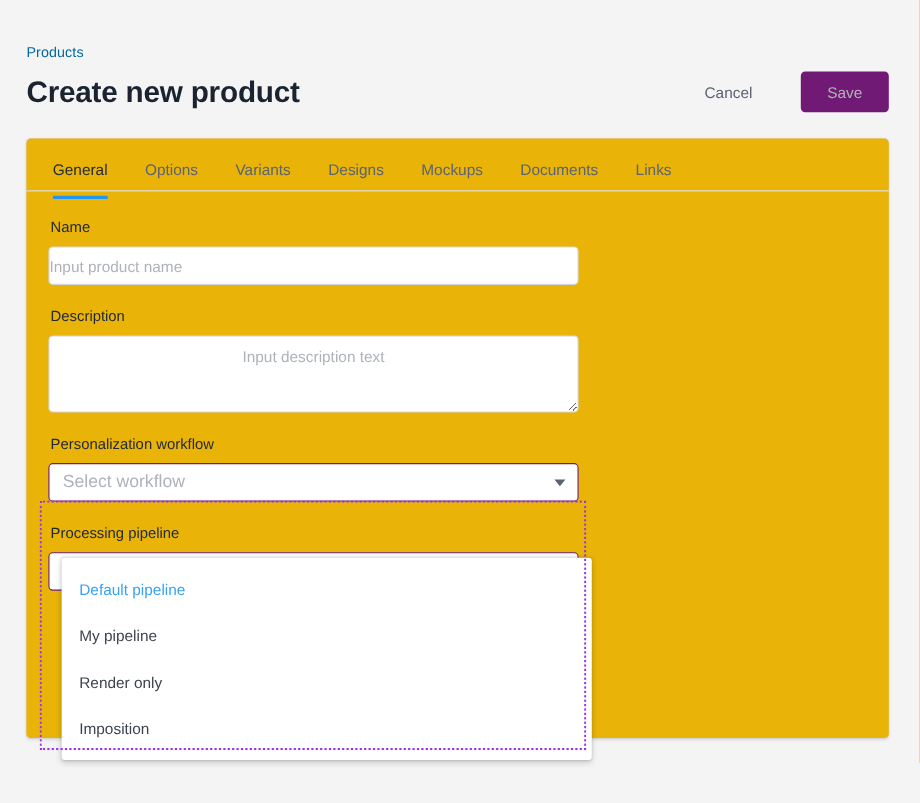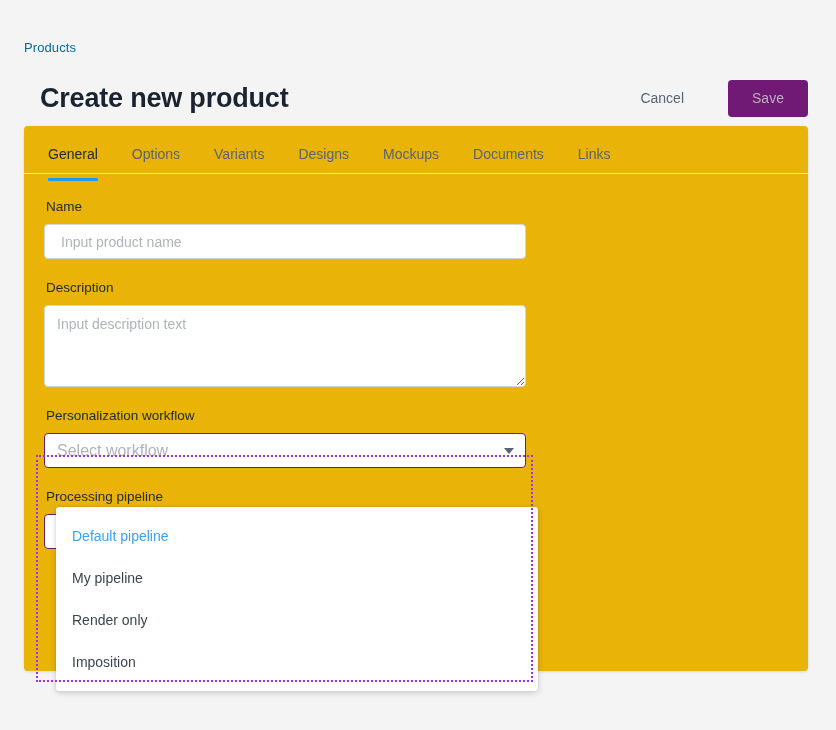--- a/index.html
+++ b/index.html
@@ -36,21 +36,21 @@
     align-items: center;
     justify-content: space-between;
     margin-top: 9px;
   }
   .page-title {
     font-size: 27px;
     font-weight: 700;
     color: #1a2330;
     line-height: 34px;
     letter-spacing: -0.2px;
-    margin: 16px;
+    margin: 0;
   }
   .header-actions {
     display: flex;
     align-items: center;
     gap: 40px;
   }
   .btn-cancel {
     background: none;
     border: none;
     font-family: inherit;
@@ -138,30 +138,31 @@
   }
   .control {
     width: 482px;
     height: 35px;
     border: 1px solid #d3d6da;
     border-radius: 4px;
     background: #fff;
     font-family: inherit;
     font-size: 14px;
     color: #222b36;
-    padding: 0 16px;
+    padding: 0 0;
     outline: none;
     display: block;
   }
   .control::placeholder { color: #aeb3ba; }
   textarea.control {
-    height: 82px;
+    height: 70px;
     padding: 9px 12px;
     resize: vertical;
     line-height: 18px;
+    text-align: center;
   }
 
   
   .select-wrap { position: relative; width: 482px; }
   .select-box {
     width: 482px;
     height: 35px;
     border: 1px solid #701a75;
     border-radius: 4px;
     background: #fff;

